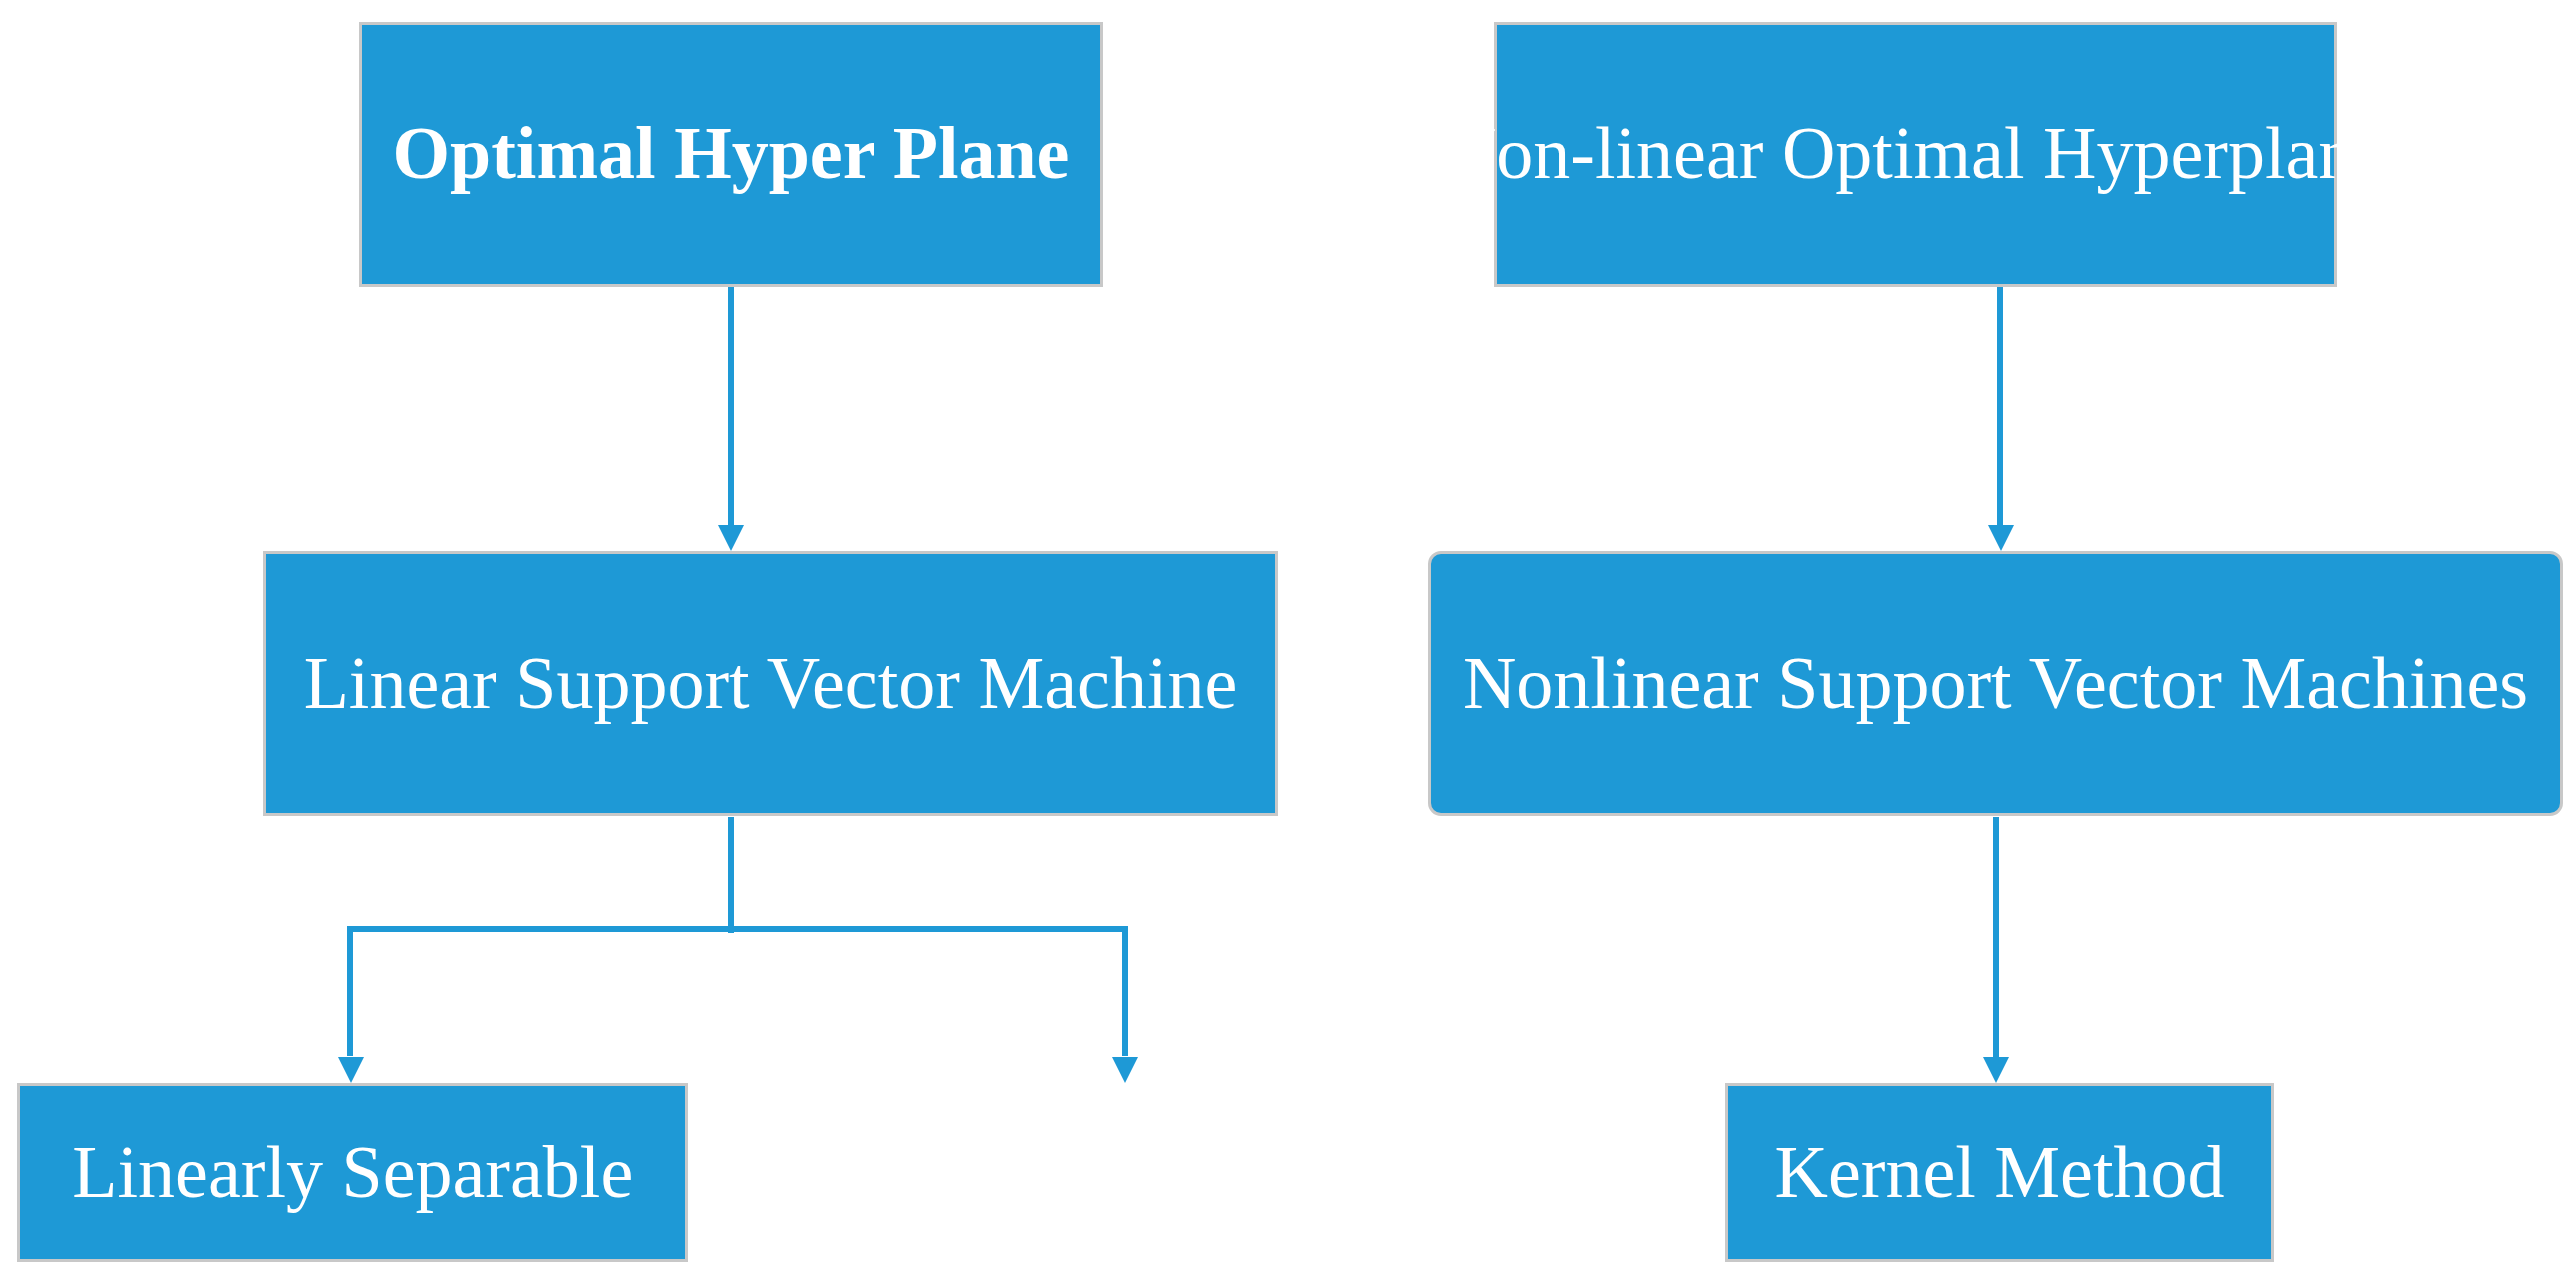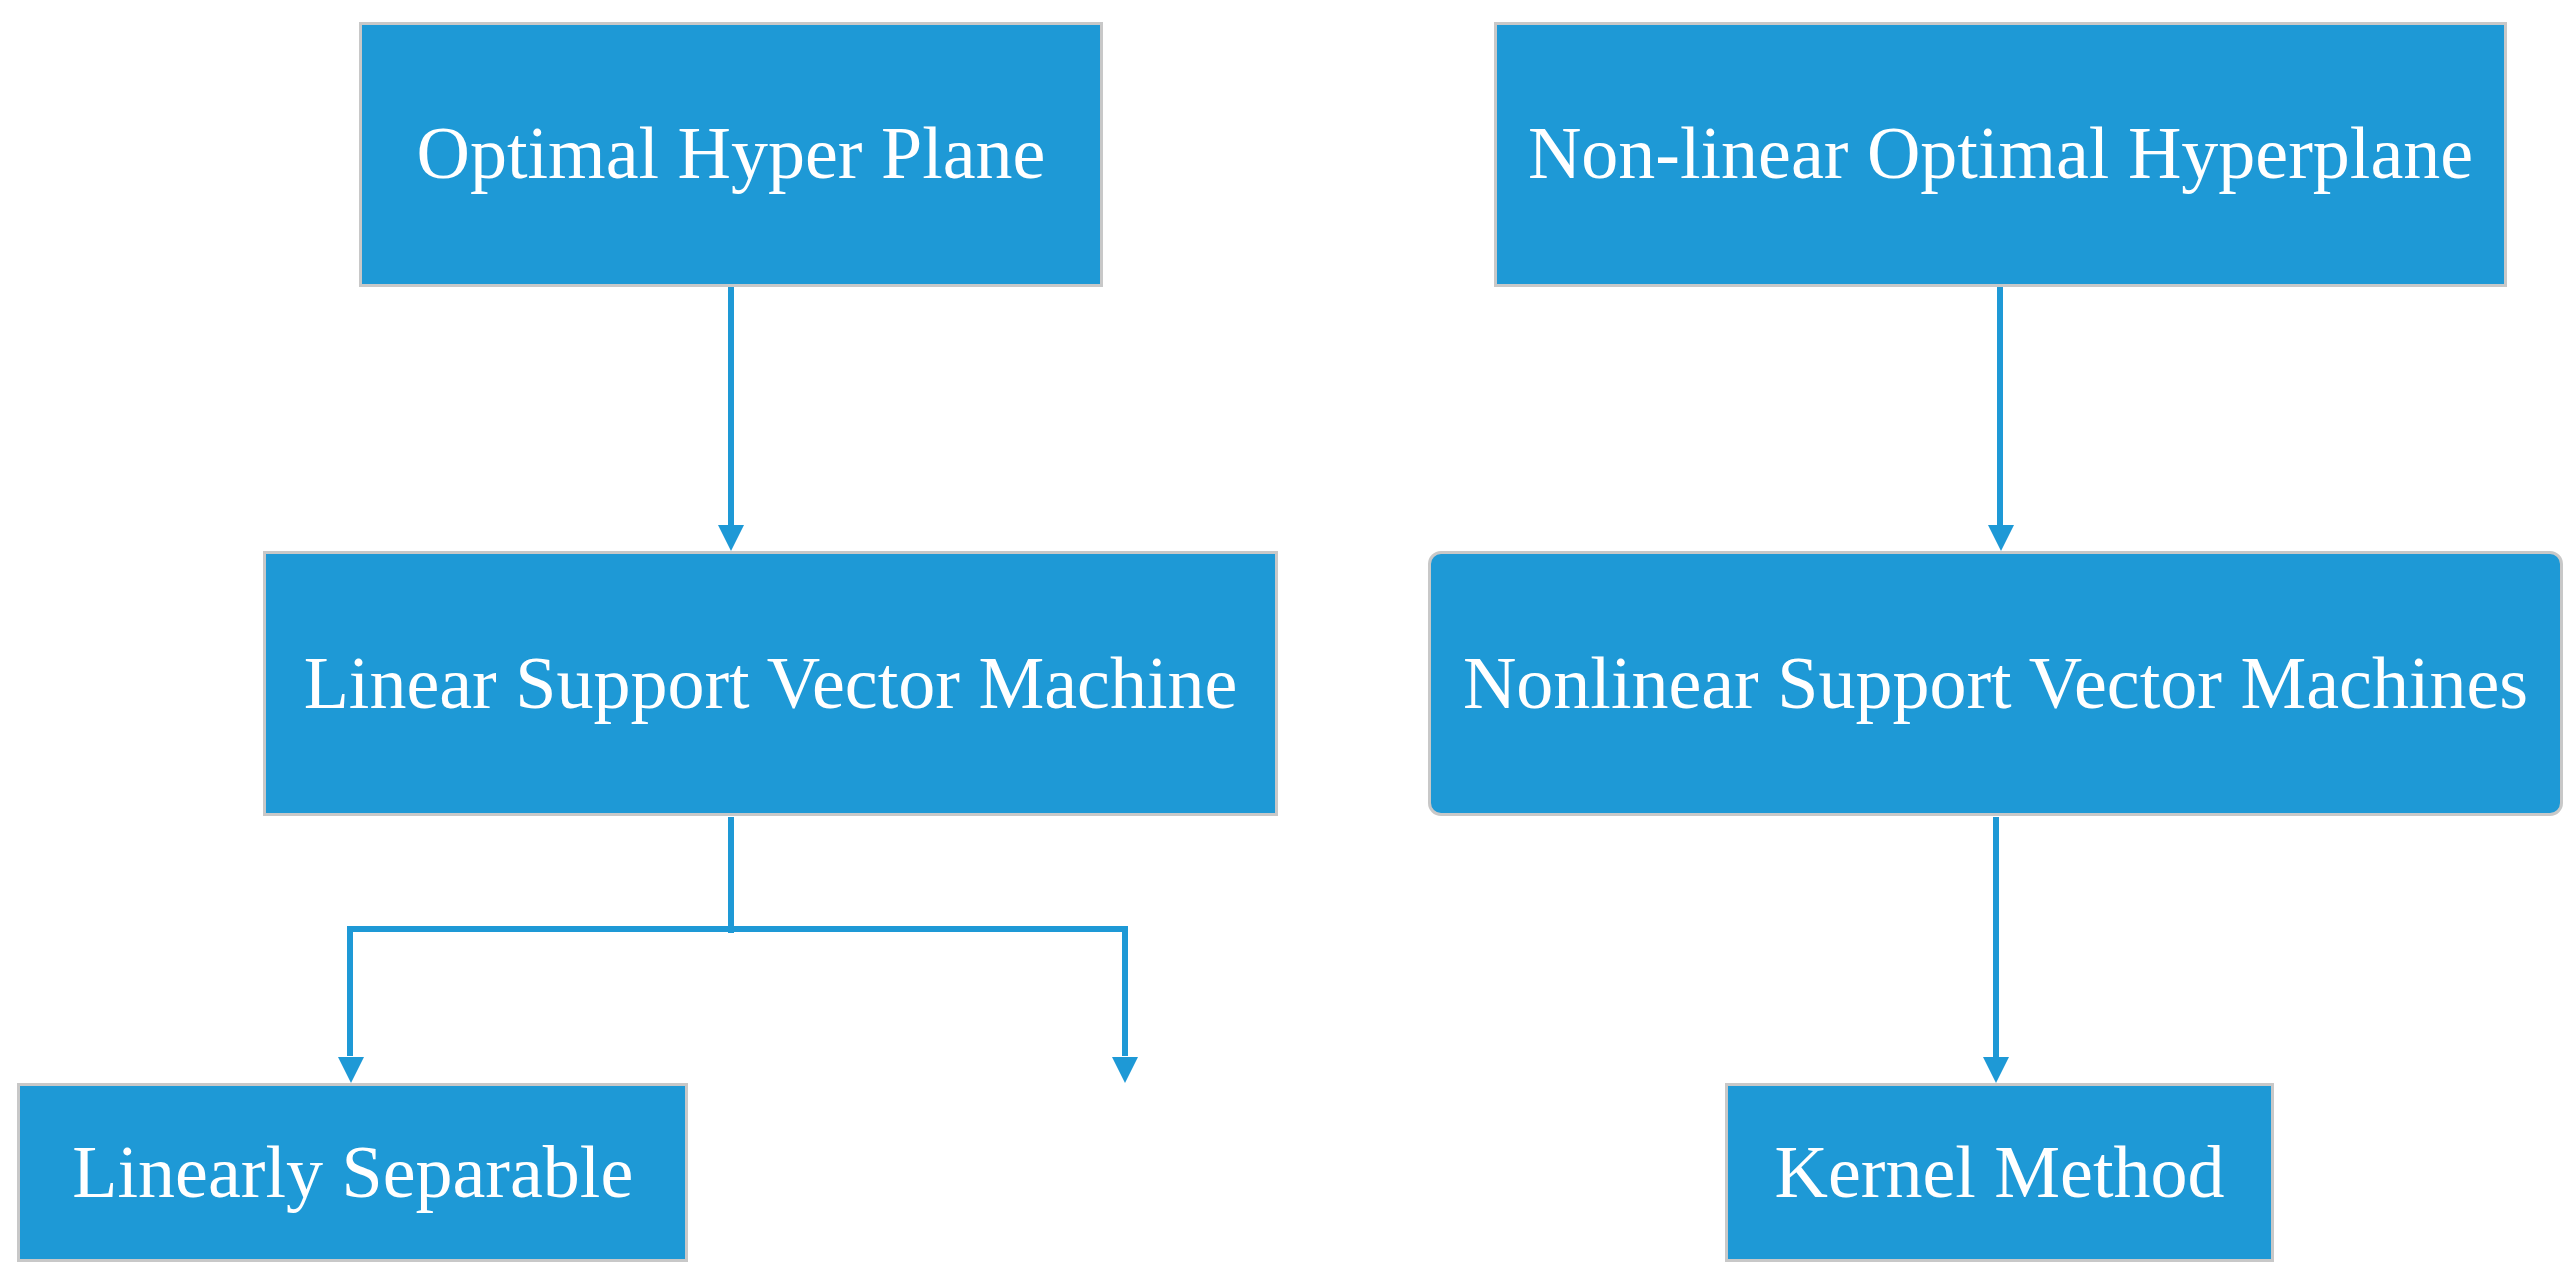--- a/index.html
+++ b/index.html
@@ -48,25 +48,25 @@
     border-left: 13px solid transparent;
     border-right: 13px solid transparent;
     border-top: 26px solid var(--accent);
   }
 </style>
 </head>
 <body>
 
 <div class="canvas">
 
-  <div class="node" style="left:359px; top:21.6px; width:744px; height:265px;">
+  <div class="node" style="left:359px; top:21.6px; width:744px; height:265px;font-weight:bold;">
     <span>Optimal Hyper Plane</span>
   </div>
 
-  <div class="node" style="left:1494px; top:21.6px; width:1013px; height:265px;">
+  <div class="node" style="left:1494px; top:21.6px; width:843px; height:265px;">
     <span>Non-linear Optimal Hyperplane</span>
   </div>
 
   <div class="node" style="left:224px; top:551px; width:1015px; height:265px;margin-left:39px;">
     <span>Linear Support Vector Machine</span>
   </div>
 
   <div class="node" style="left:1428px; top:551px; width:1135px; height:265px;border-radius:13px;">
     <span>Nonlinear Support Vector Machines</span>
   </div>

